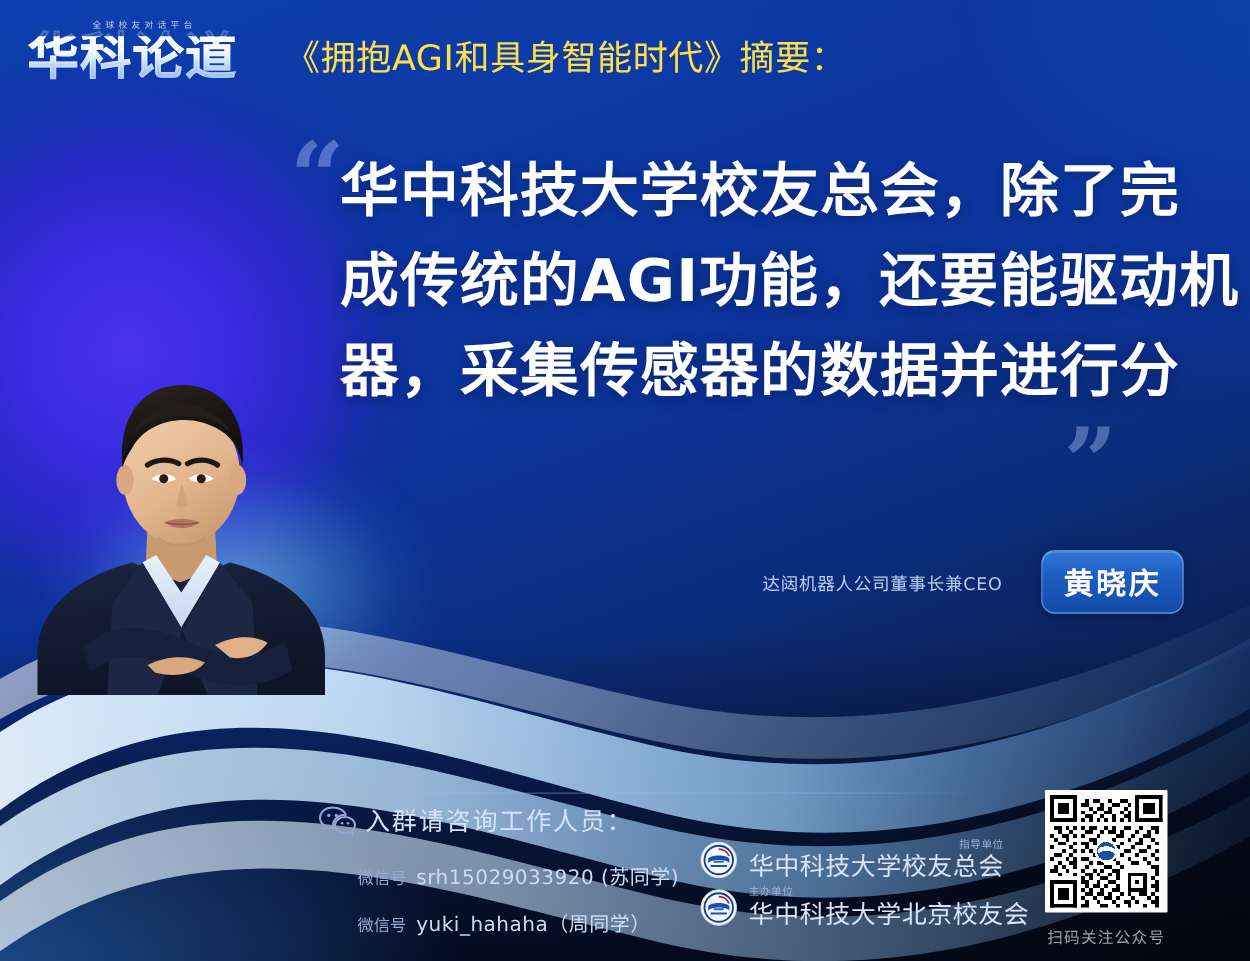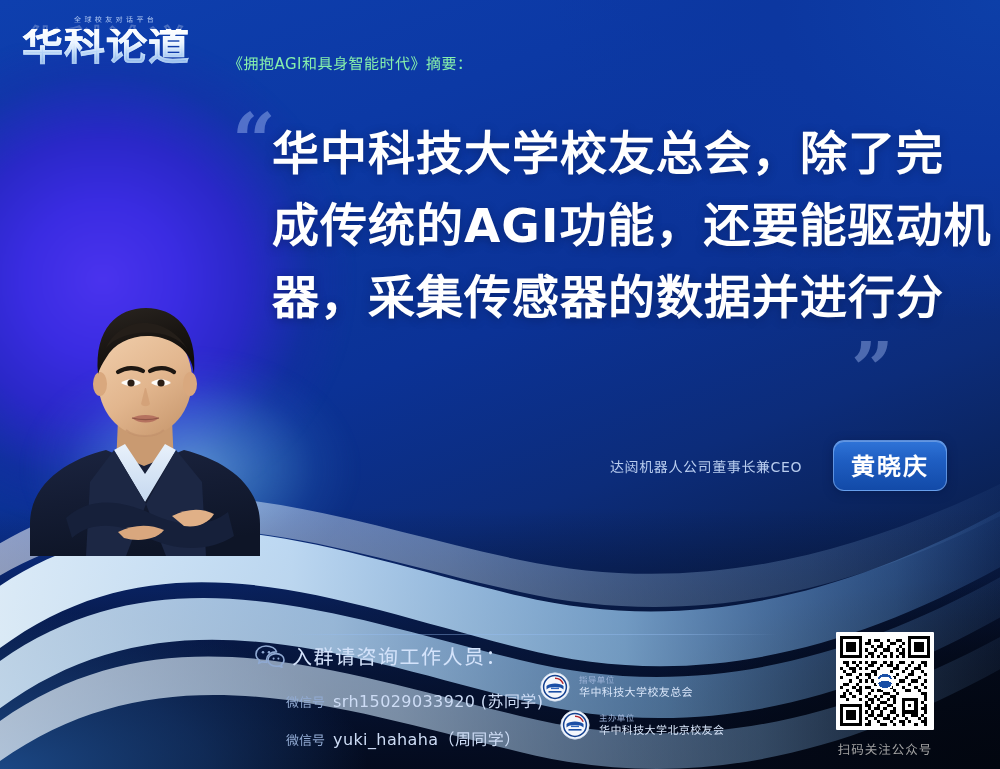--- a/index.html
+++ b/index.html
@@ -57,22 +57,22 @@
   .logo-main{
     position:absolute;left:0;top:15px;
     font-size:41px;font-weight:900;letter-spacing:1px;line-height:1;
     font-family:Liberation Mono, monospace;
     background:linear-gradient(180deg,#ffffff 0%,#eaf4ff 34%,#a9ccf5 62%,#6f9fe0 100%);
     -webkit-background-clip:text;background-clip:text;color:transparent;
     -webkit-text-stroke:0.5px rgba(255,255,255,.25);
     white-space:nowrap;
   }
   .header-title{
-    position:absolute;left:228px;top:52px;
-    font-size:15px;color:#86efac;letter-spacing:.5px;white-space:nowrap;
+    position:absolute;left:228px;top:24px;
+    font-size:28px;color:#fde047;letter-spacing:.5px;white-space:nowrap;
     font-family:"DejaVu Sans","Liberation Sans",sans-serif;font-weight:500;
   }
 
   
   .quote-open{
     position:absolute;left:232px;top:104px;
     font-size:76px;line-height:1;color:rgba(175,198,250,0.42);
     font-family:"DejaVu Serif",serif;font-weight:700;user-select:none;
   }
   .quote-block{
@@ -120,26 +120,26 @@
     font-size:20px;color:#d4e3fb;letter-spacing:1.5px;white-space:nowrap;
     font-family:"DejaVu Sans","Liberation Sans",sans-serif;
   }
   .wx-row{position:absolute;display:flex;align-items:baseline;gap:8px;white-space:nowrap;}
   .wx-row.r1{left:286px;top:678px;}
   .wx-row.r2{left:286px;top:716px;}
   .wx-label{font-size:13px;color:#92abd3;font-family:"DejaVu Sans","Liberation Sans",sans-serif;}
   .wx-value{font-size:16px;color:#cddcf5;letter-spacing:.4px;font-family:"DejaVu Sans","Liberation Sans",sans-serif;margin-top:10px;}
 
   .org{position:absolute;display:flex;align-items:center;gap:9px;white-space:nowrap;}
-  .org.o1{left:540px;top:672px;}
+  .org.o1{left:560px;top:672px;text-align:right;}
   .org.o2{left:560px;top:710px;}
   .org-badge{width:30px;height:30px;flex:none;}
   .org-text{display:flex;flex-direction:column;line-height:1.05;}
   .org-kind{font-size:8.5px;color:#9db3d8;letter-spacing:.4px;font-family:"DejaVu Sans","Liberation Sans",sans-serif;}
-  .org-name{font-size:11px;color:#d7e4f8;letter-spacing:.4px;margin-top:2px;font-family:"DejaVu Sans","Liberation Sans",sans-serif;}
+  .org-name{font-size:20px;color:#d7e4f8;letter-spacing:.4px;margin-top:2px;font-family:"DejaVu Sans","Liberation Sans",sans-serif;}
 
   .qr-wrap{position:absolute;left:836px;top:632px;width:98px;}
   .qr-code{width:98px;height:98px;background:#fff;padding:4px;border-radius:1px;}
   .qr-code svg{display:block;}
   .qr-caption{
     margin-top:9px;text-align:center;font-size:12.5px;color:#a3a3a3;letter-spacing:1px;
     font-family:"DejaVu Sans","Liberation Sans",sans-serif;white-space:nowrap;
   }
 </style>
 </head>

